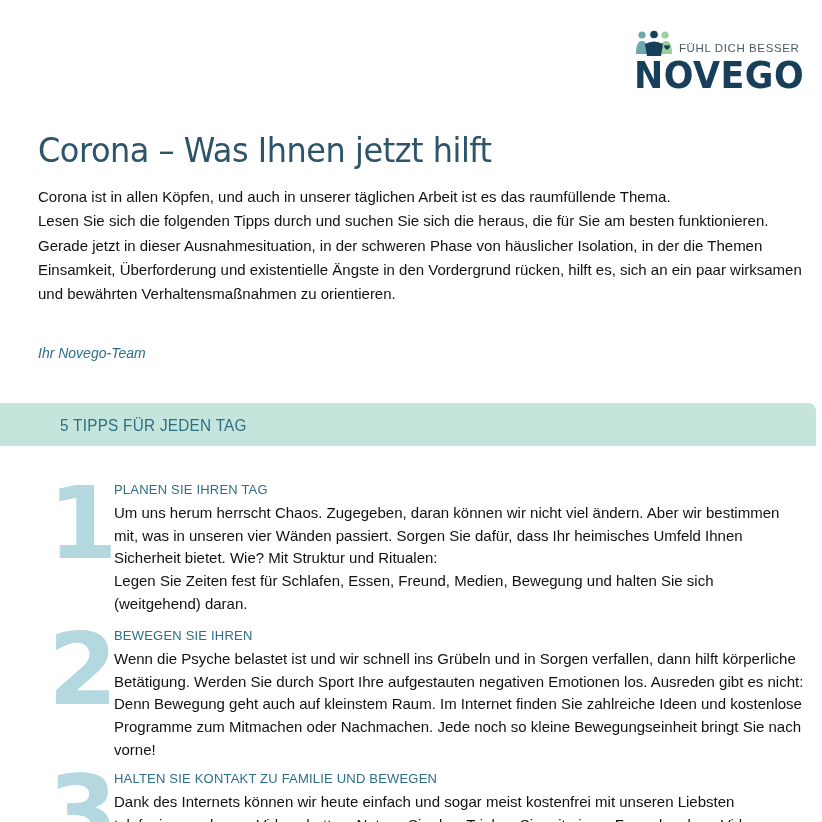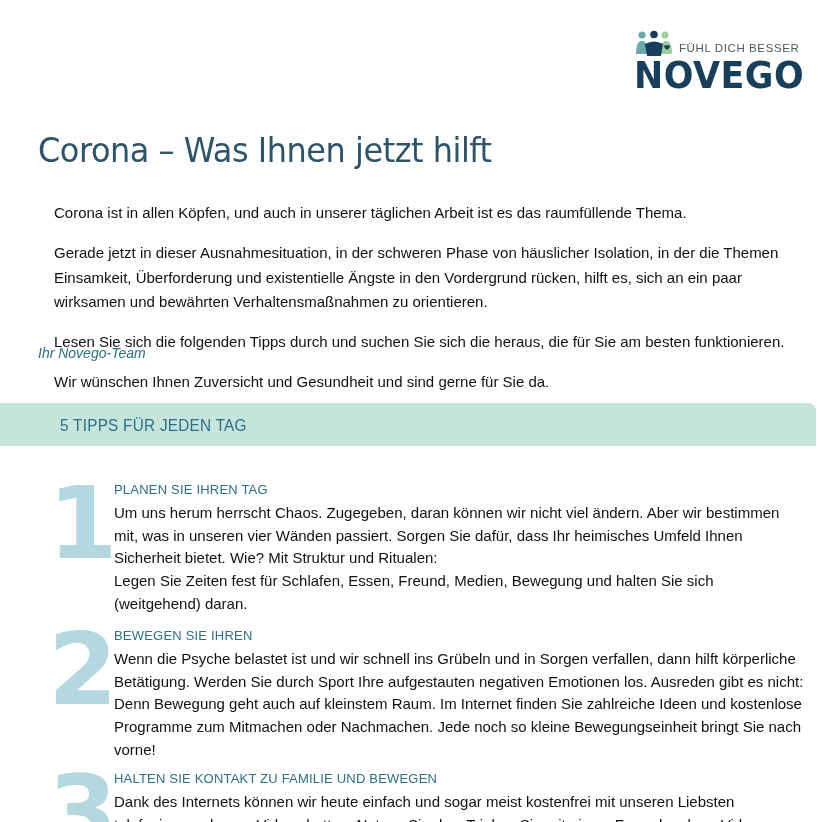--- a/index.html
+++ b/index.html
@@ -22,21 +22,21 @@
   .title {
     position: absolute; left: 38px; top: 128px; margin: 0;
     font-size: 34px; font-weight: normal; color: #2d5468; line-height: 44px;
     font-family: "DejaVu Sans", sans-serif; letter-spacing: -0.5px;
     transform: scaleX(0.94); transform-origin: left;
   }
   .intro {
     position: absolute; left: 38px; top: 185px; width: 770px;
     font-size: 15px; line-height: 24.3px; color: #111;
   }
-  .intro p { margin: 16px; }
+  .intro p { margin: 0; }
   .intro .para2 { margin-top: 9px; }
   .signature {
     position: absolute; left: 38px; top: 345px; font-size: 14px; font-style: italic; color: #2c6f86;
   }
   .banner {
     position: absolute; left: 0; top: 403px; width: 816px; height: 43px;
     background: #c5e4dc; border-top-right-radius: 8px;
   }
   .banner-title {
     position: absolute; left: 60px; top: 13px; font-size: 17px; color: #2c6f86;
@@ -69,23 +69,22 @@
     <path d="M30 16 q2 -2 3 0 q1 -2 3 0 q0 2 -3 4 q-3 -2 -3 -4z" fill="#183f5a"></path>
   </svg>
   <span class="logo-tagline">FÜHL DICH BESSER</span>
   <span class="logo-word">NOVEGO</span>
 </div>
 
 <h1 class="title">Corona – Was Ihnen jetzt hilft</h1>
 
 <div class="intro">
   <p>Corona ist in allen Köpfen, und auch in unserer täglichen Arbeit ist es das raumfüllende Thema.</p>
+  <p>Lesen Sie sich die folgenden Tipps durch und suchen Sie sich die heraus, die für Sie am besten funktionieren.</p>
   <p>Gerade jetzt in dieser Ausnahmesituation, in der schweren Phase von häuslicher Isolation, in der die Themen Einsamkeit, Überforderung und existentielle Ängste in den Vordergrund rücken, hilft es, sich an ein paar wirksamen und bewährten Verhaltensmaßnahmen zu orientieren.</p>
-  <p>Lesen Sie sich die folgenden Tipps durch und suchen Sie sich die heraus, die für Sie am besten funktionieren.</p>
-  <p class="para2">Wir wünschen Ihnen Zuversicht und Gesundheit und sind gerne für Sie da.</p>
 </div>
 
 <div class="signature">Ihr Novego-Team</div>
 
 <div class="banner">
   <span class="banner-title">5 TIPPS FÜR JEDEN TAG</span>
 </div>
 
 <div class="tip" style="top:482px;">
   <div class="tip-number">1</div>

